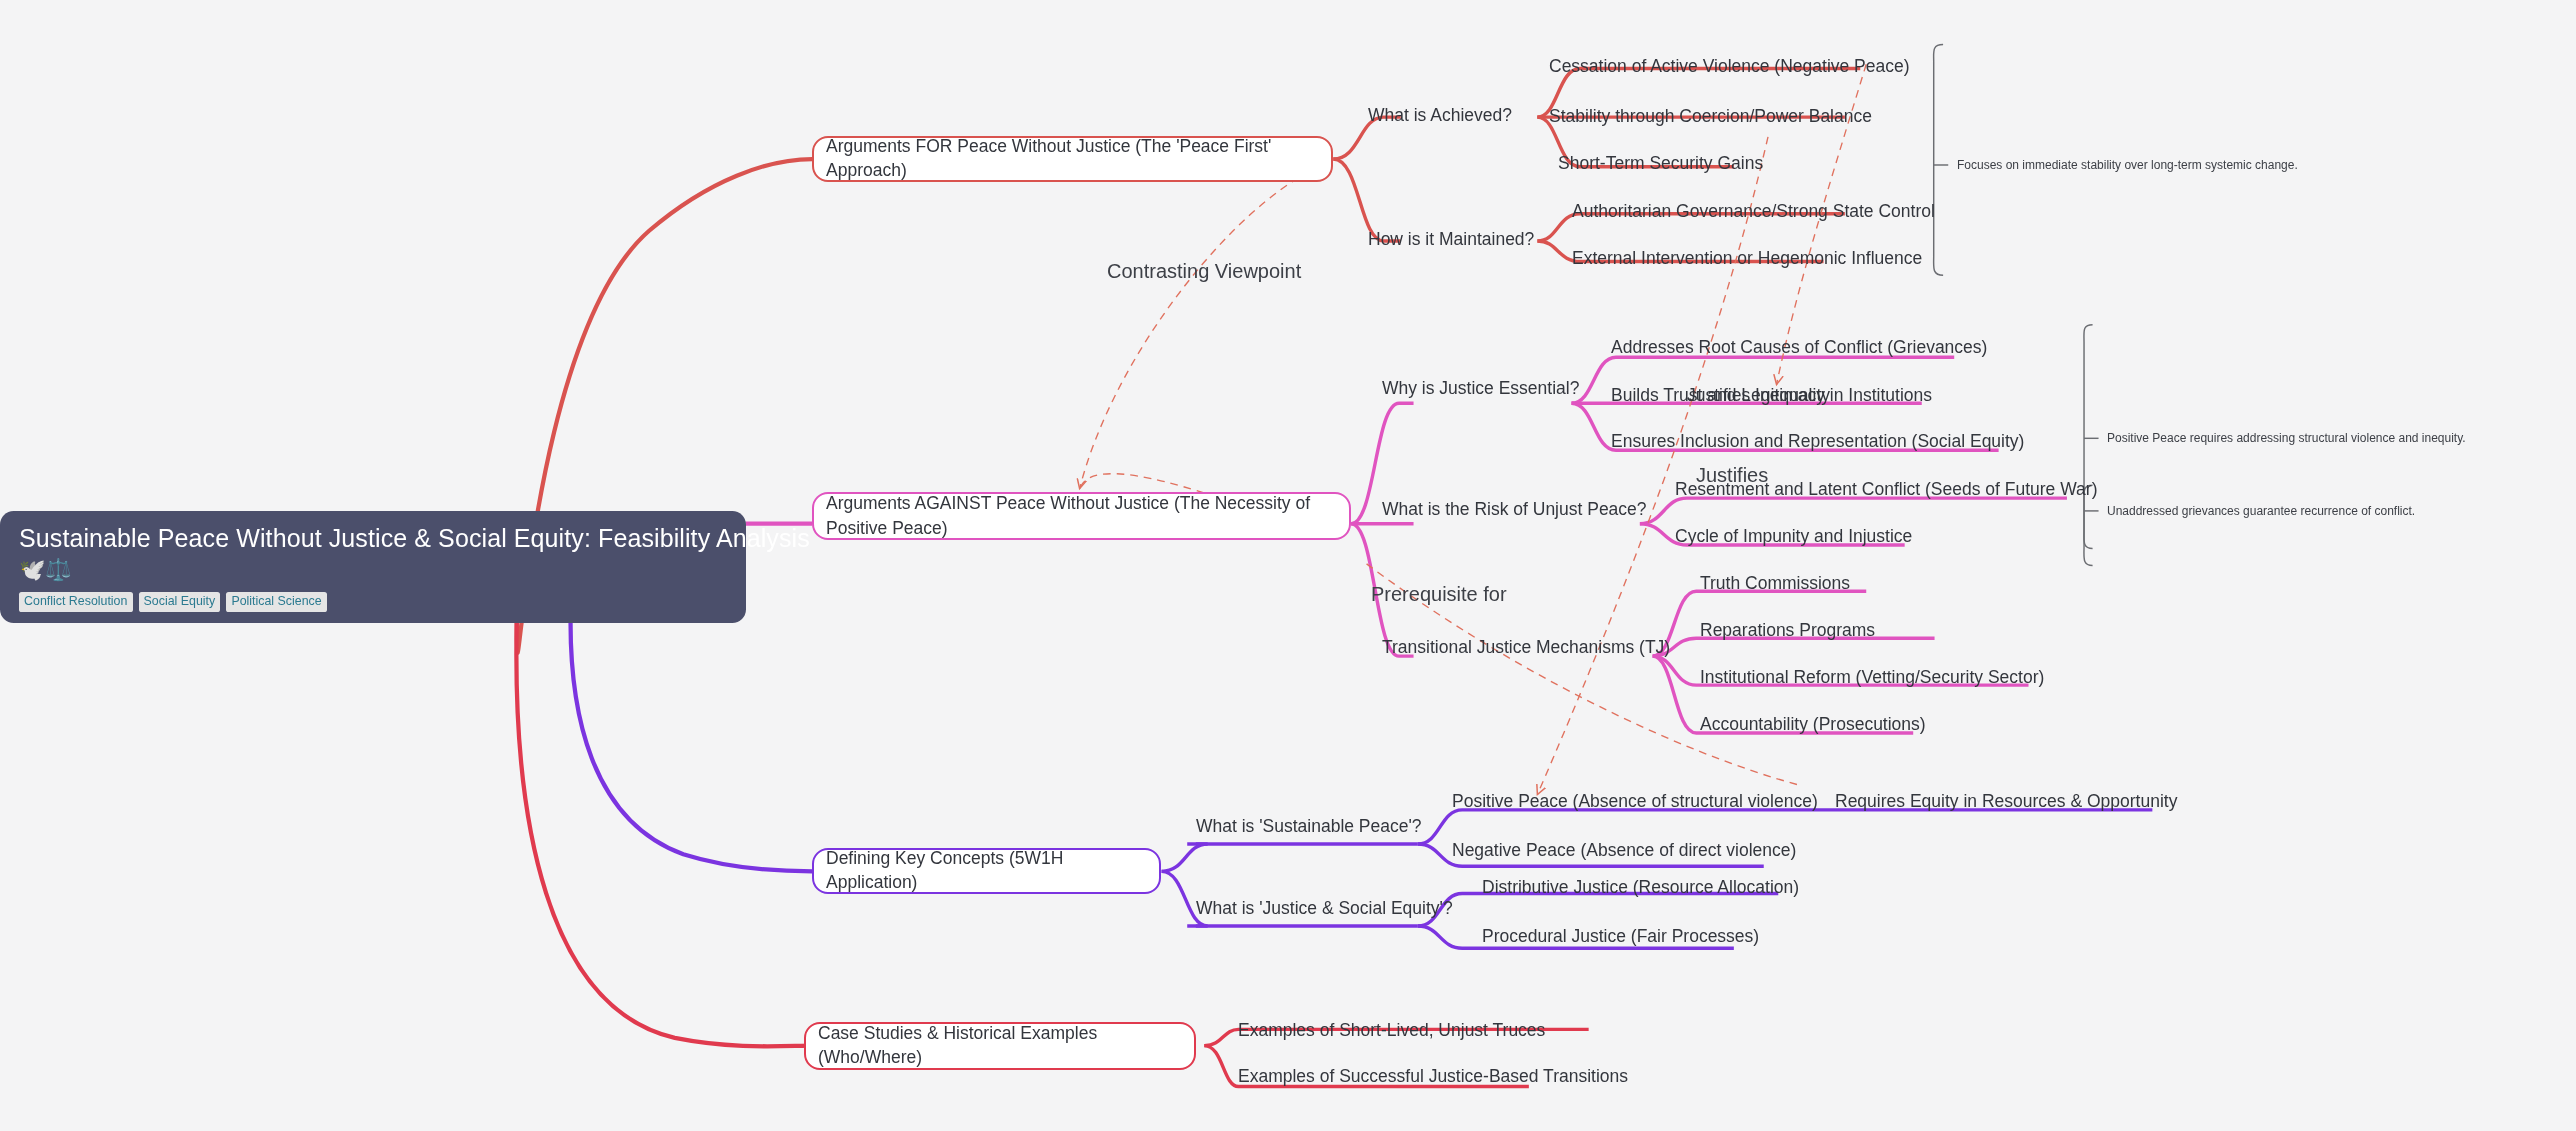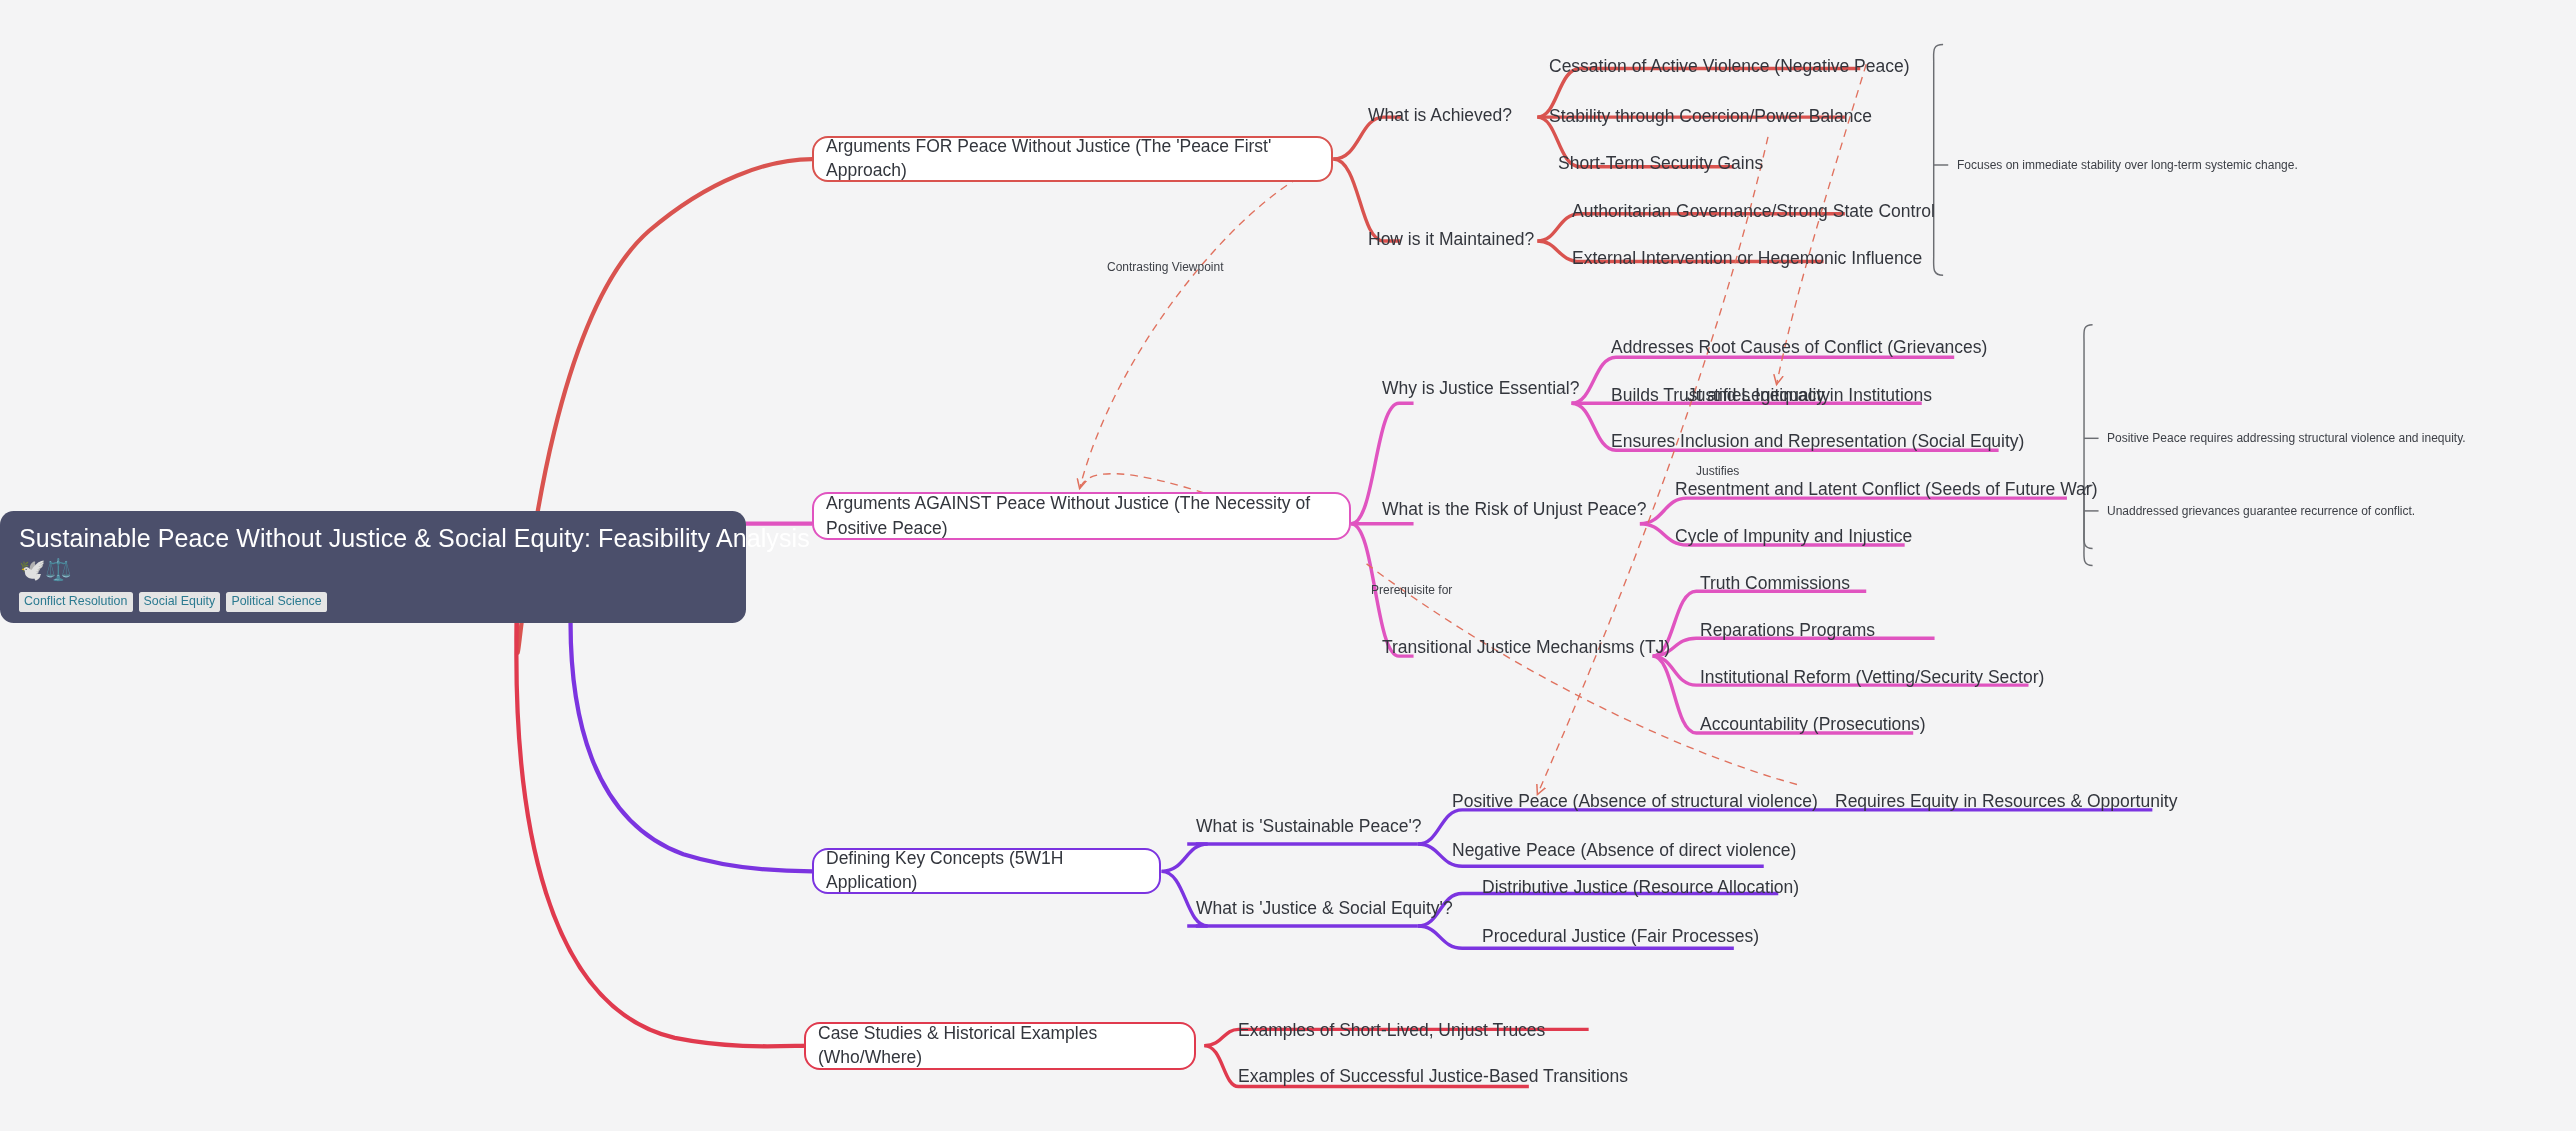--- a/index.html
+++ b/index.html
@@ -41,21 +41,21 @@
     position:absolute;color:#33363d;font-size:17.5px;line-height:1;white-space:nowrap;
   }
 
   
   .leaf-label{
     position:absolute;color:#33363d;font-size:17.5px;line-height:1;white-space:nowrap;
   }
 
   
   .edge-label{
-    position:absolute;color:#3d4047;font-size:12px;line-height:1;white-space:nowrap;
+    position:absolute;color:#3d4047;font-size:20px;line-height:1;white-space:nowrap;
   }
 
   
   .annot-text{
     position:absolute;color:#3d4047;font-size:12px;line-height:1;white-space:nowrap;
   }
 </style>
 </head>
 <body>
 

